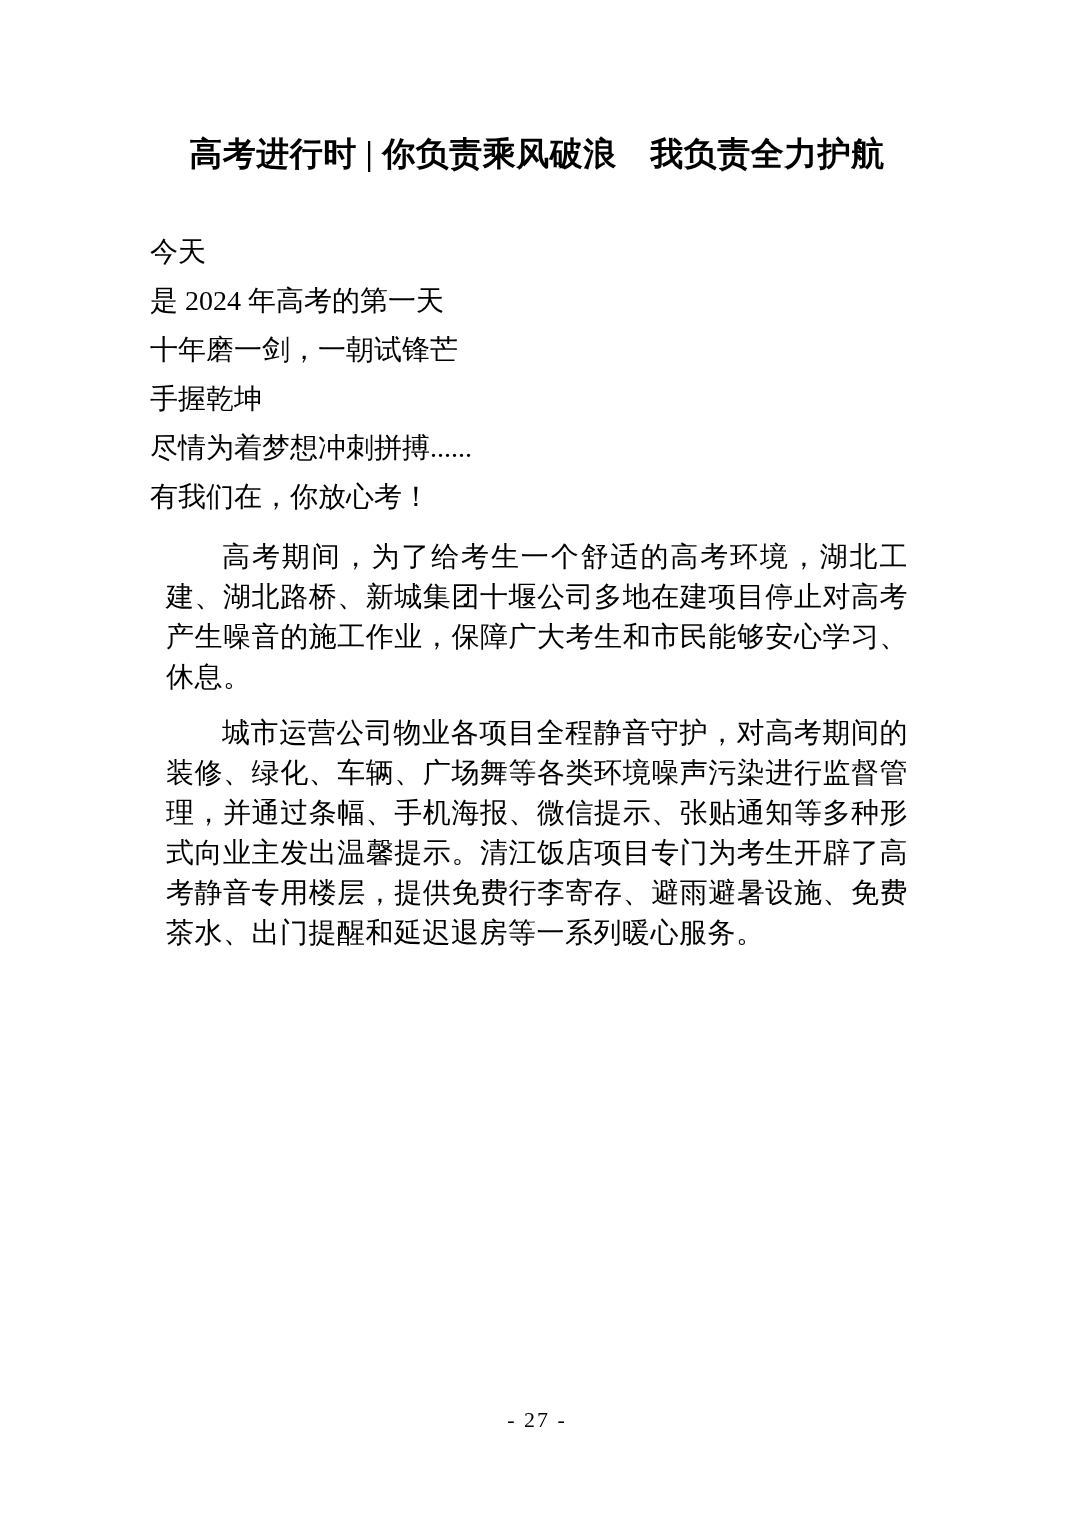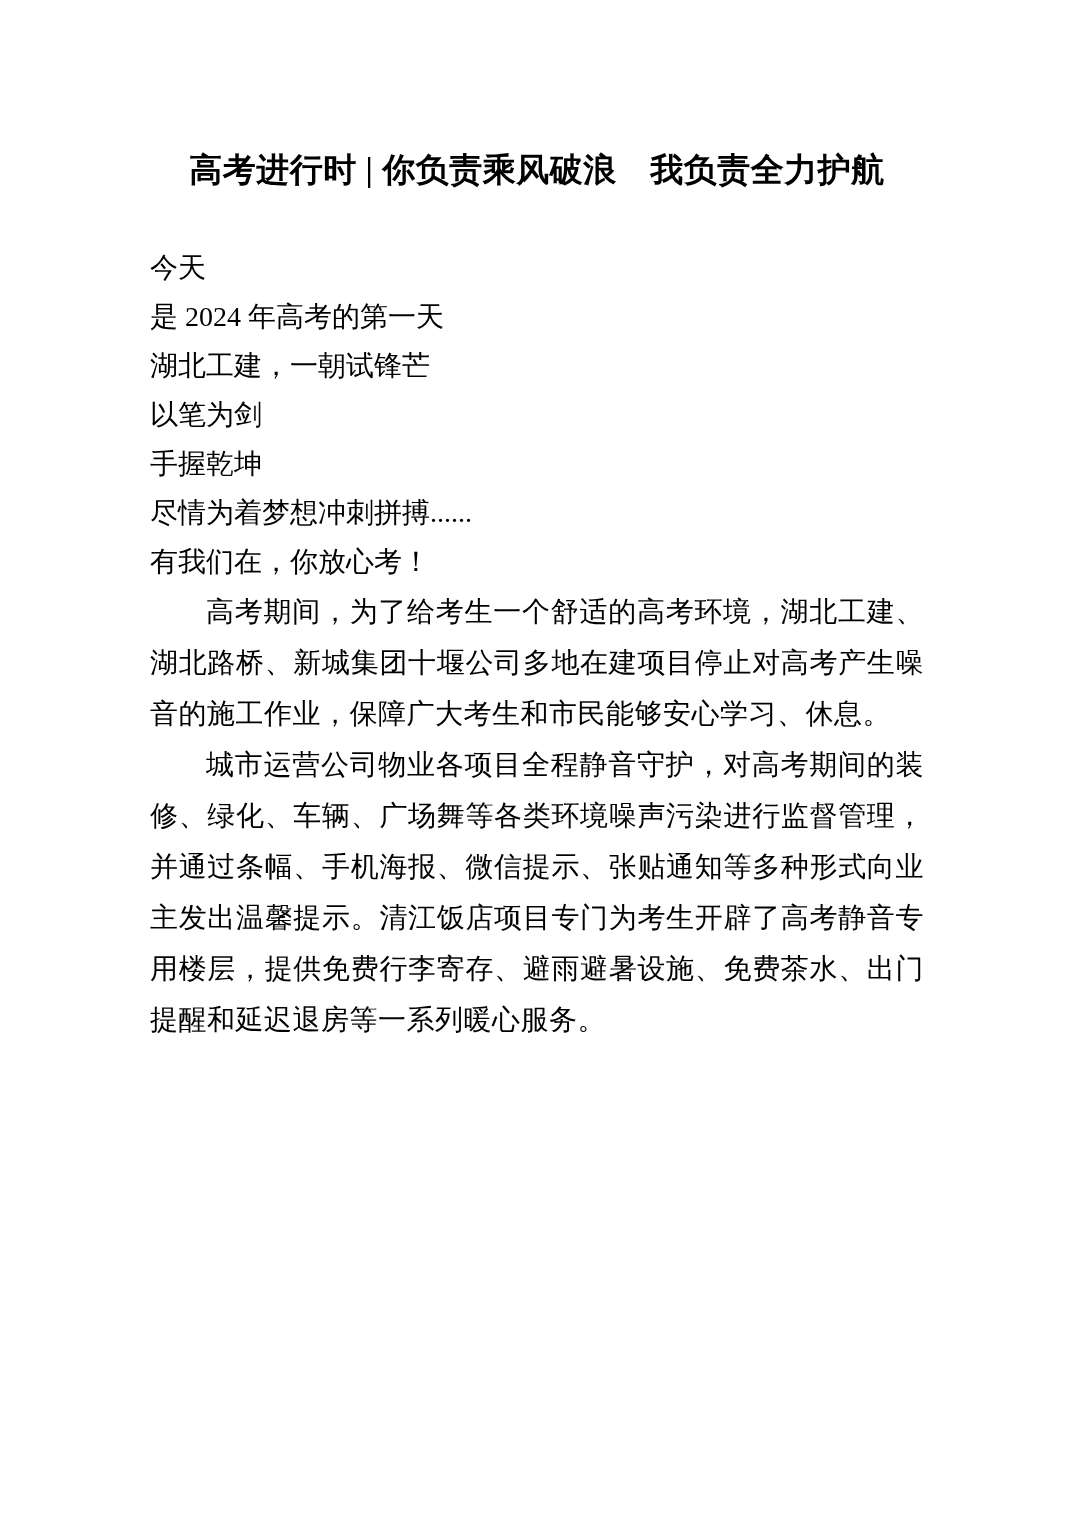--- a/index.html
+++ b/index.html
@@ -16,39 +16,39 @@
     font-family: "Liberation Serif", "DejaVu Serif", serif;
     overflow: hidden;
   }
   .content {
     position: absolute;
     left: 150px;
     top: 136px;
     width: 774px;
   }
   .doc-title {
-    margin: 16px;
+    margin: 0;
     font-size: 33px;
     line-height: 36px;
     font-weight: 700;
     text-align: center;
     letter-spacing: 0.5px;
     white-space: nowrap;
   }
   .poem {
     margin-top: 55px;
   }
   .poem-line {
     font-size: 28px;
     line-height: 49px;
   }
   .body-paragraph {
-    margin: 0;
+    margin: 16px;
     font-size: 28px;
-    line-height: 51px;
+    line-height: 40px;
     text-align: justify;
     text-indent: 2em;
     letter-spacing: 0.5px;
   }
   .page-number {
     position: absolute;
     top: 1407px;
     left: 0;
     width: 100%;
     text-align: center;
@@ -60,26 +60,26 @@
 </head>
 <body>
 
 <div class="page">
   <div class="content">
     <h1 class="doc-title">高考进行时 | 你负责乘风破浪　我负责全力护航</h1>
 
     <div class="poem">
         <div class="poem-line">今天</div>
         <div class="poem-line">是 2024 年高考的第一天</div>
-        <div class="poem-line">湖北工建，一朝试锋芒</div>
-        <div class="poem-line">以笔为剑</div>
+        <div class="poem-line">十年磨一剑，一朝试锋芒</div>
         <div class="poem-line">手握乾坤</div>
         <div class="poem-line">尽情为着梦想冲刺拼搏......</div>
         <div class="poem-line">有我们在，你放心考！</div>
       </div>
 
     <div class="paragraphs">
         <p class="body-paragraph">高考期间，为了给考生一个舒适的高考环境，湖北工建、湖北路桥、新城集团十堰公司多地在建项目停止对高考产生噪音的施工作业，保障广大考生和市民能够安心学习、休息。</p>
         <p class="body-paragraph">城市运营公司物业各项目全程静音守护，对高考期间的装修、绿化、车辆、广场舞等各类环境噪声污染进行监督管理，并通过条幅、手机海报、微信提示、张贴通知等多种形式向业主发出温馨提示。清江饭店项目专门为考生开辟了高考静音专用楼层，提供免费行李寄存、避雨避暑设施、免费茶水、出门提醒和延迟退房等一系列暖心服务。</p>
       </div>
   </div>
 
+  <div class="page-number">- 27 -</div>
 </div>
 
 </body></html>

